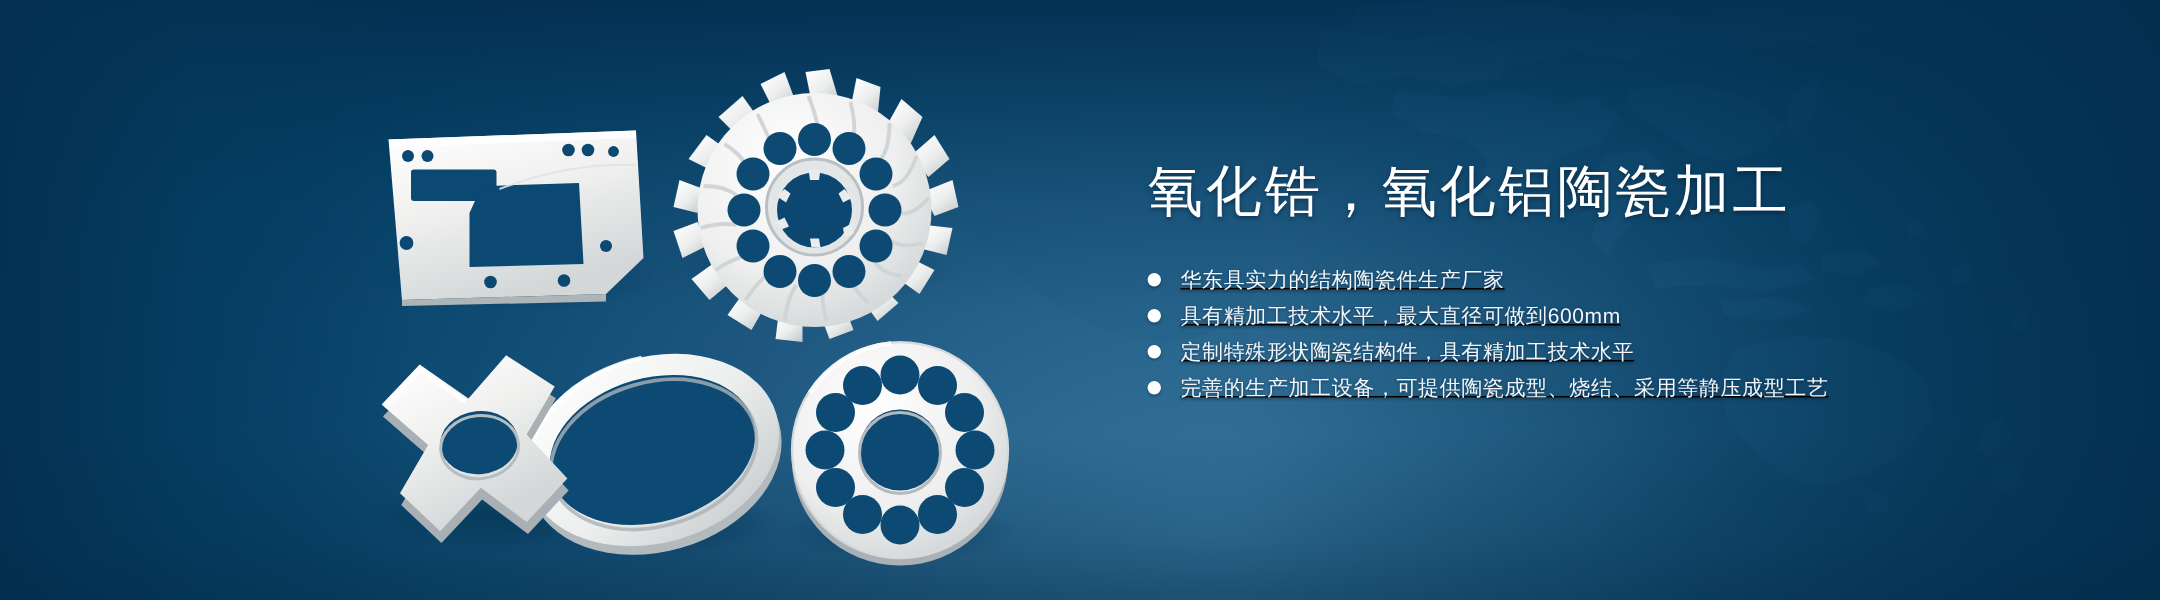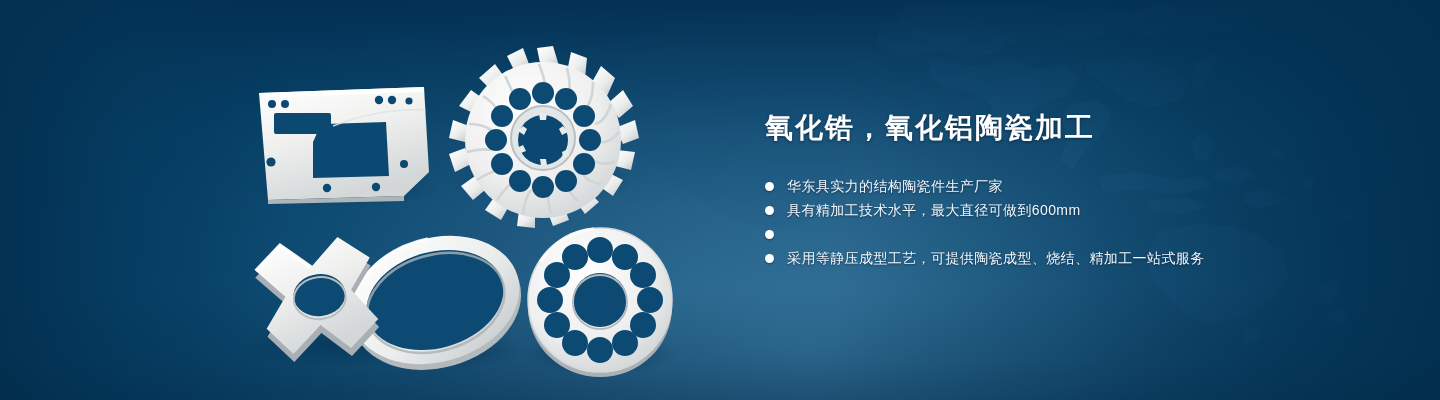--- a/index.html
+++ b/index.html
@@ -81,32 +81,33 @@
 
   
   .copy {
     position: absolute;
     left: 765px;
     top: 108px;
     width: 620px;
   }
   .headline {
     margin: 0;
-    font-size: 28px;
+    font-size: 37px;
     line-height: 40px;
-    font-weight: 700;
+    font-weight: 400;
     letter-spacing: 2px;
     color: #ffffff;
     text-shadow: 0 1px 3px rgba(0,20,40,0.55);
     white-space: nowrap;
   }
   .bullets {
     list-style: none;
     margin: 26px 0 0 0;
     padding: 0;
+    text-decoration: underline;
   }
   .bullet {
     display: flex;
     align-items: center;
     height: 24px;
     margin-bottom: 0px;
   }
   .bullet-dot {
     flex: 0 0 auto;
     width: 9px;
@@ -369,21 +370,22 @@
       <li class="bullet">
         <span class="bullet-dot"></span>
         <span class="bullet-text">华东具实力的结构陶瓷件生产厂家</span>
       </li>
       <li class="bullet">
         <span class="bullet-dot"></span>
         <span class="bullet-text">具有精加工技术水平，最大直径可做到600mm</span>
       </li>
       <li class="bullet">
         <span class="bullet-dot"></span>
+        <span class="bullet-text">定制特殊形状陶瓷结构件，具有精加工技术水平</span>
       </li>
       <li class="bullet">
         <span class="bullet-dot"></span>
-        <span class="bullet-text">采用等静压成型工艺，可提供陶瓷成型、烧结、精加工一站式服务</span>
+        <span class="bullet-text">完善的生产加工设备，可提供陶瓷成型、烧结、采用等静压成型工艺</span>
       </li>
     </ul>
   </div>
 
 </div>
 
 </body></html>

